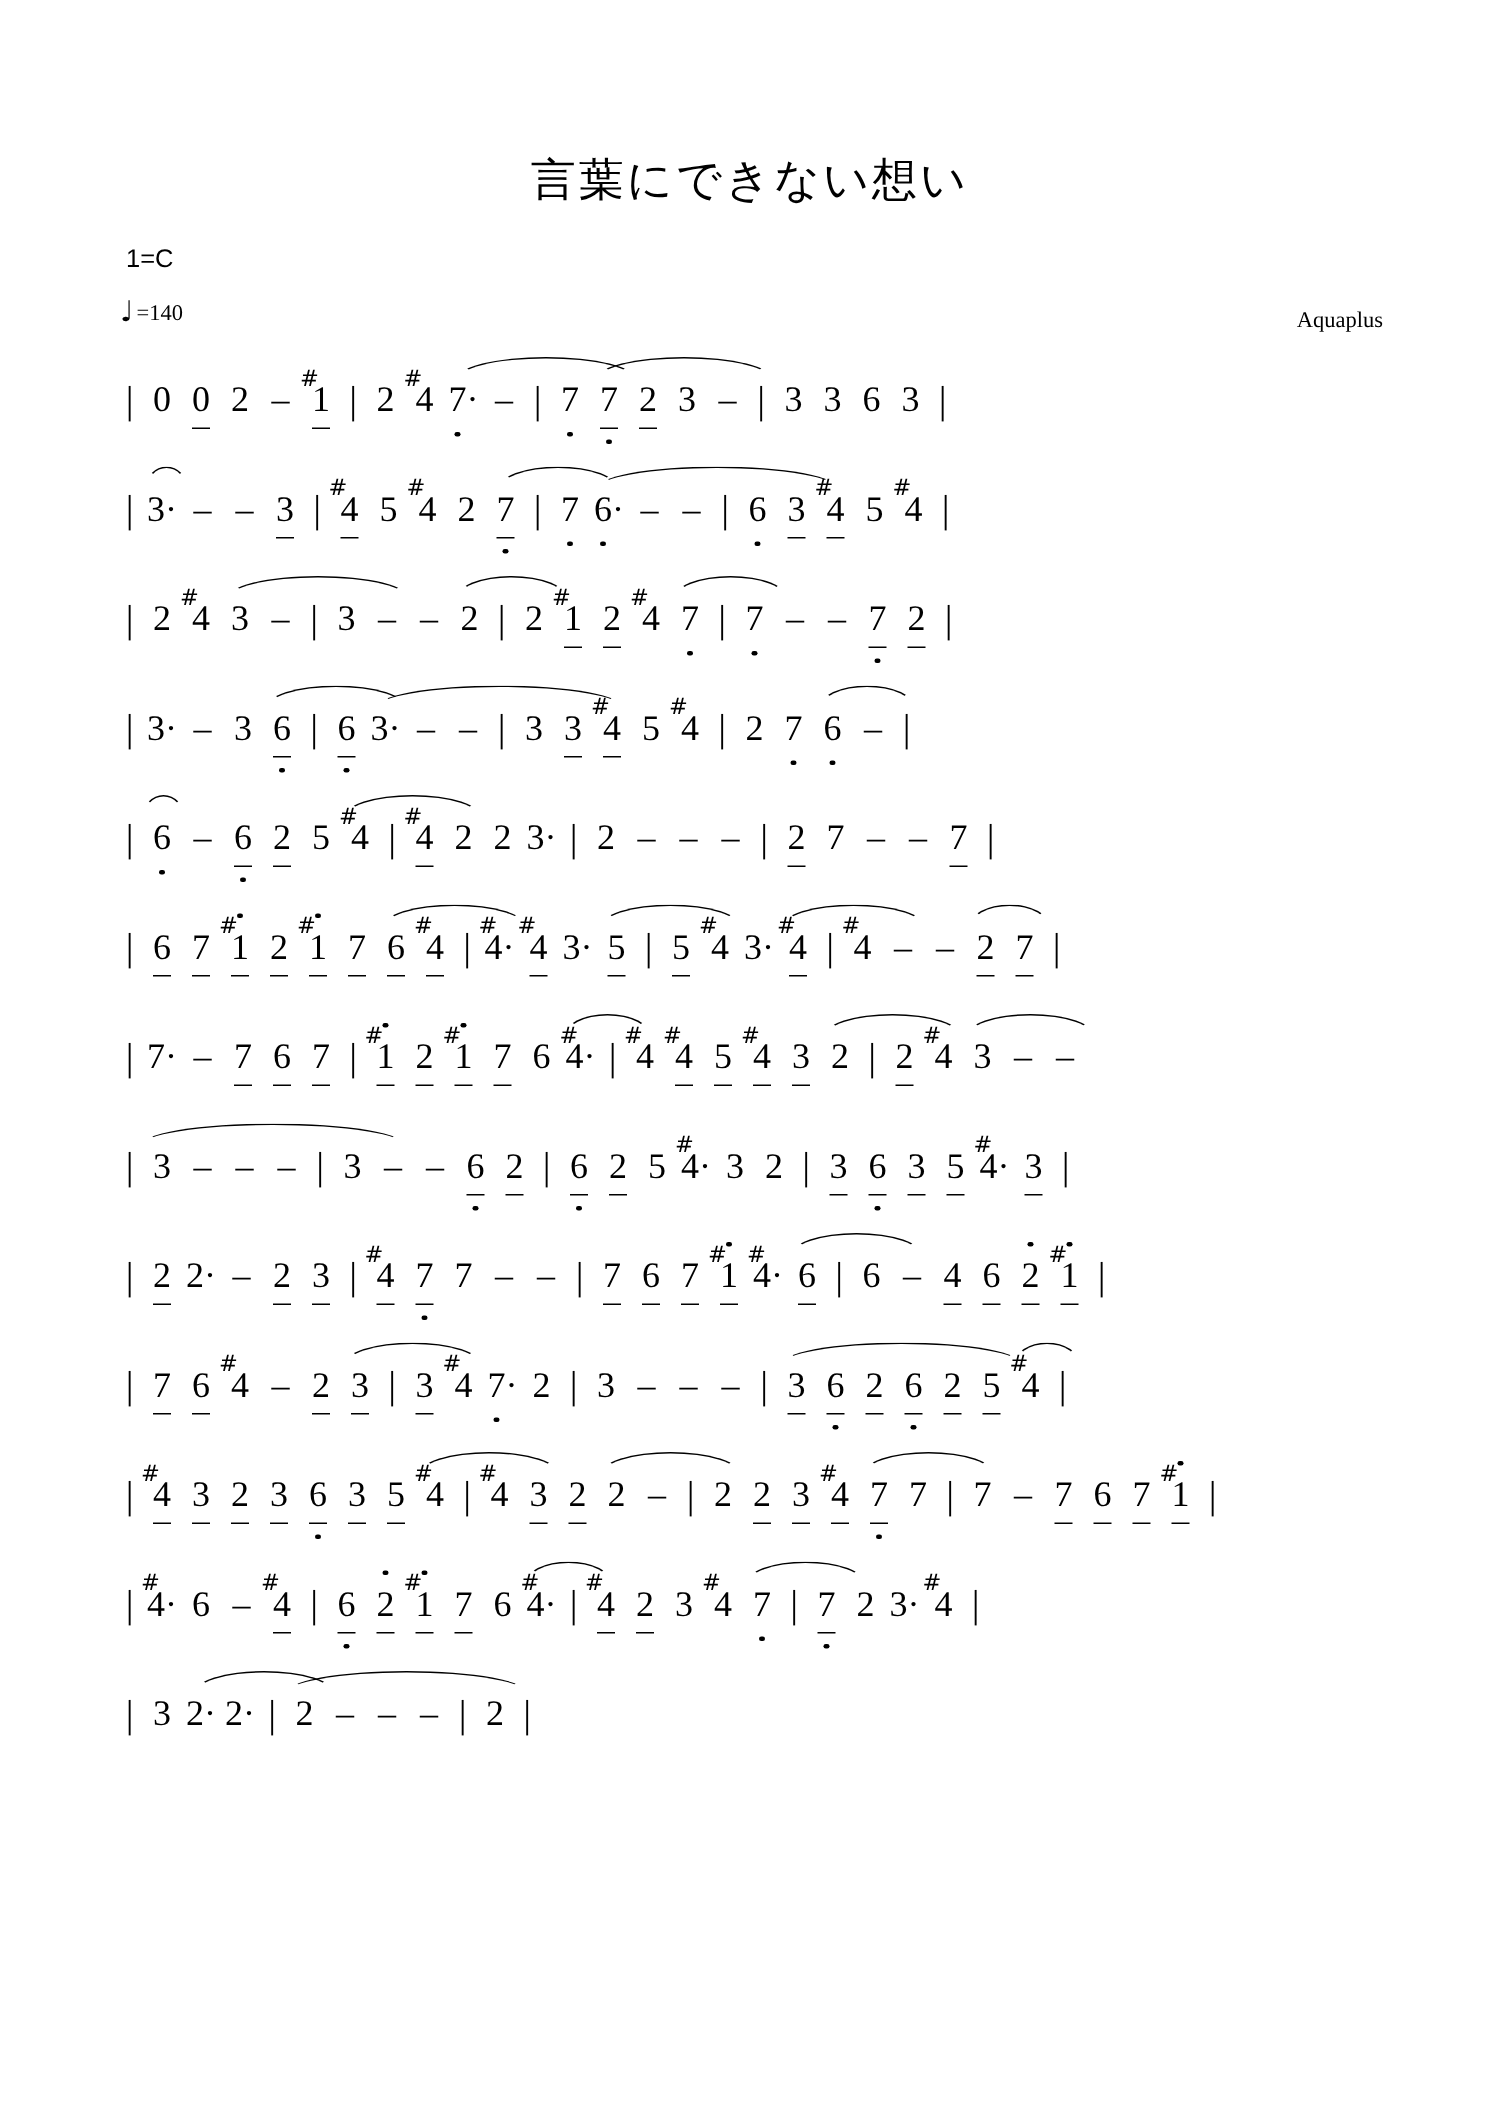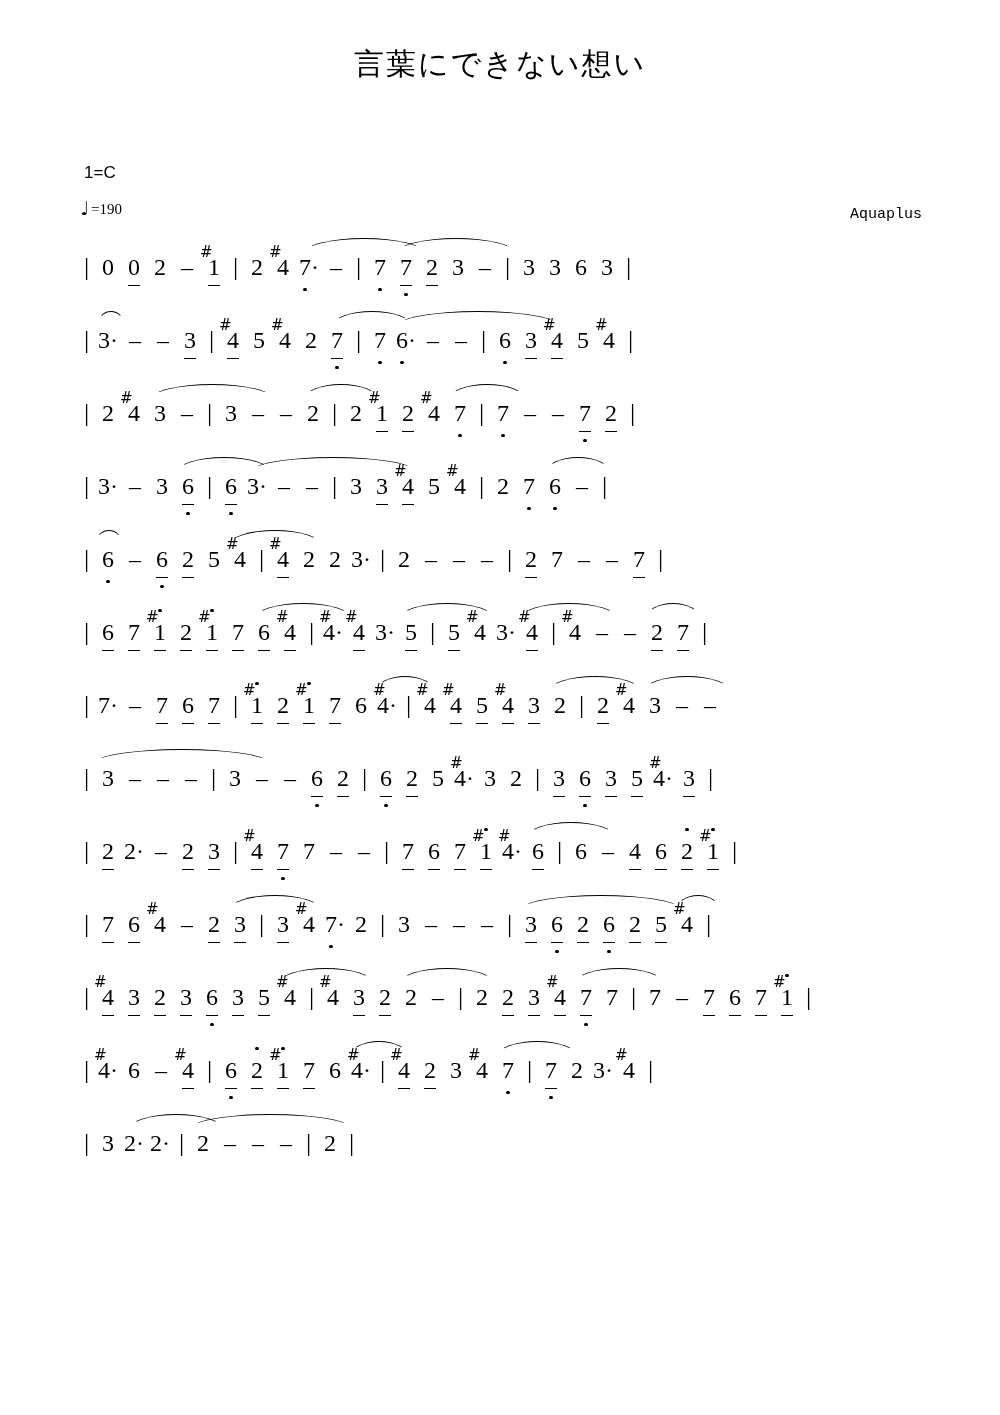--- a/index.html
+++ b/index.html
@@ -20,21 +20,21 @@
     width: 1000px;
     height: 1415px;
     box-sizing: border-box;
   }
   .title {
     text-align: center;
     font-family: "DejaVu Sans", sans-serif;
     font-size: 30px;
     letter-spacing: 2px;
     margin: 0;
-    padding-top: 44px;
+    padding-top: 100px;
     font-weight: 400;
   }
   .meta-left {
     position: absolute;
     left: 84px;
     top: 163px;
     font-family: Liberation Sans, sans-serif;
     font-size: 17px;
   }
   .tempo {
@@ -51,21 +51,21 @@
     font-family: "DejaVu Sans", sans-serif;
     font-size: 19px;
     line-height: 1;
     position: relative;
     top: -1px;
   }
   .composer {
     position: absolute;
     right: 78px;
     top: 206px;
-    font-family: Liberation Mono, monospace;
+    font-family: Liberation Serif, serif;
     font-size: 15px;
   }
   .staff {
     position: absolute;
     left: 0;
     top: 232px;
     width: 1000px;
   }
   .line {
     position: relative;
@@ -150,21 +150,21 @@
 <body>
 
 <div class="sheet">
 
   <h1 class="title">言葉にできない想い</h1>
 
   <div class="meta-left">1=C</div>
 
   <div class="tempo">
     <span class="note-glyph">♩</span>
-    <span>=190</span>
+    <span>=140</span>
   </div>
 
   <div class="composer">Aquaplus</div>
 
   <div class="staff">
 
     <div class="line">
       <span class="cell bar">|</span>
       <span class="cell n">0</span>
       <span class="cell n"><span class="num u1">0</span></span>

